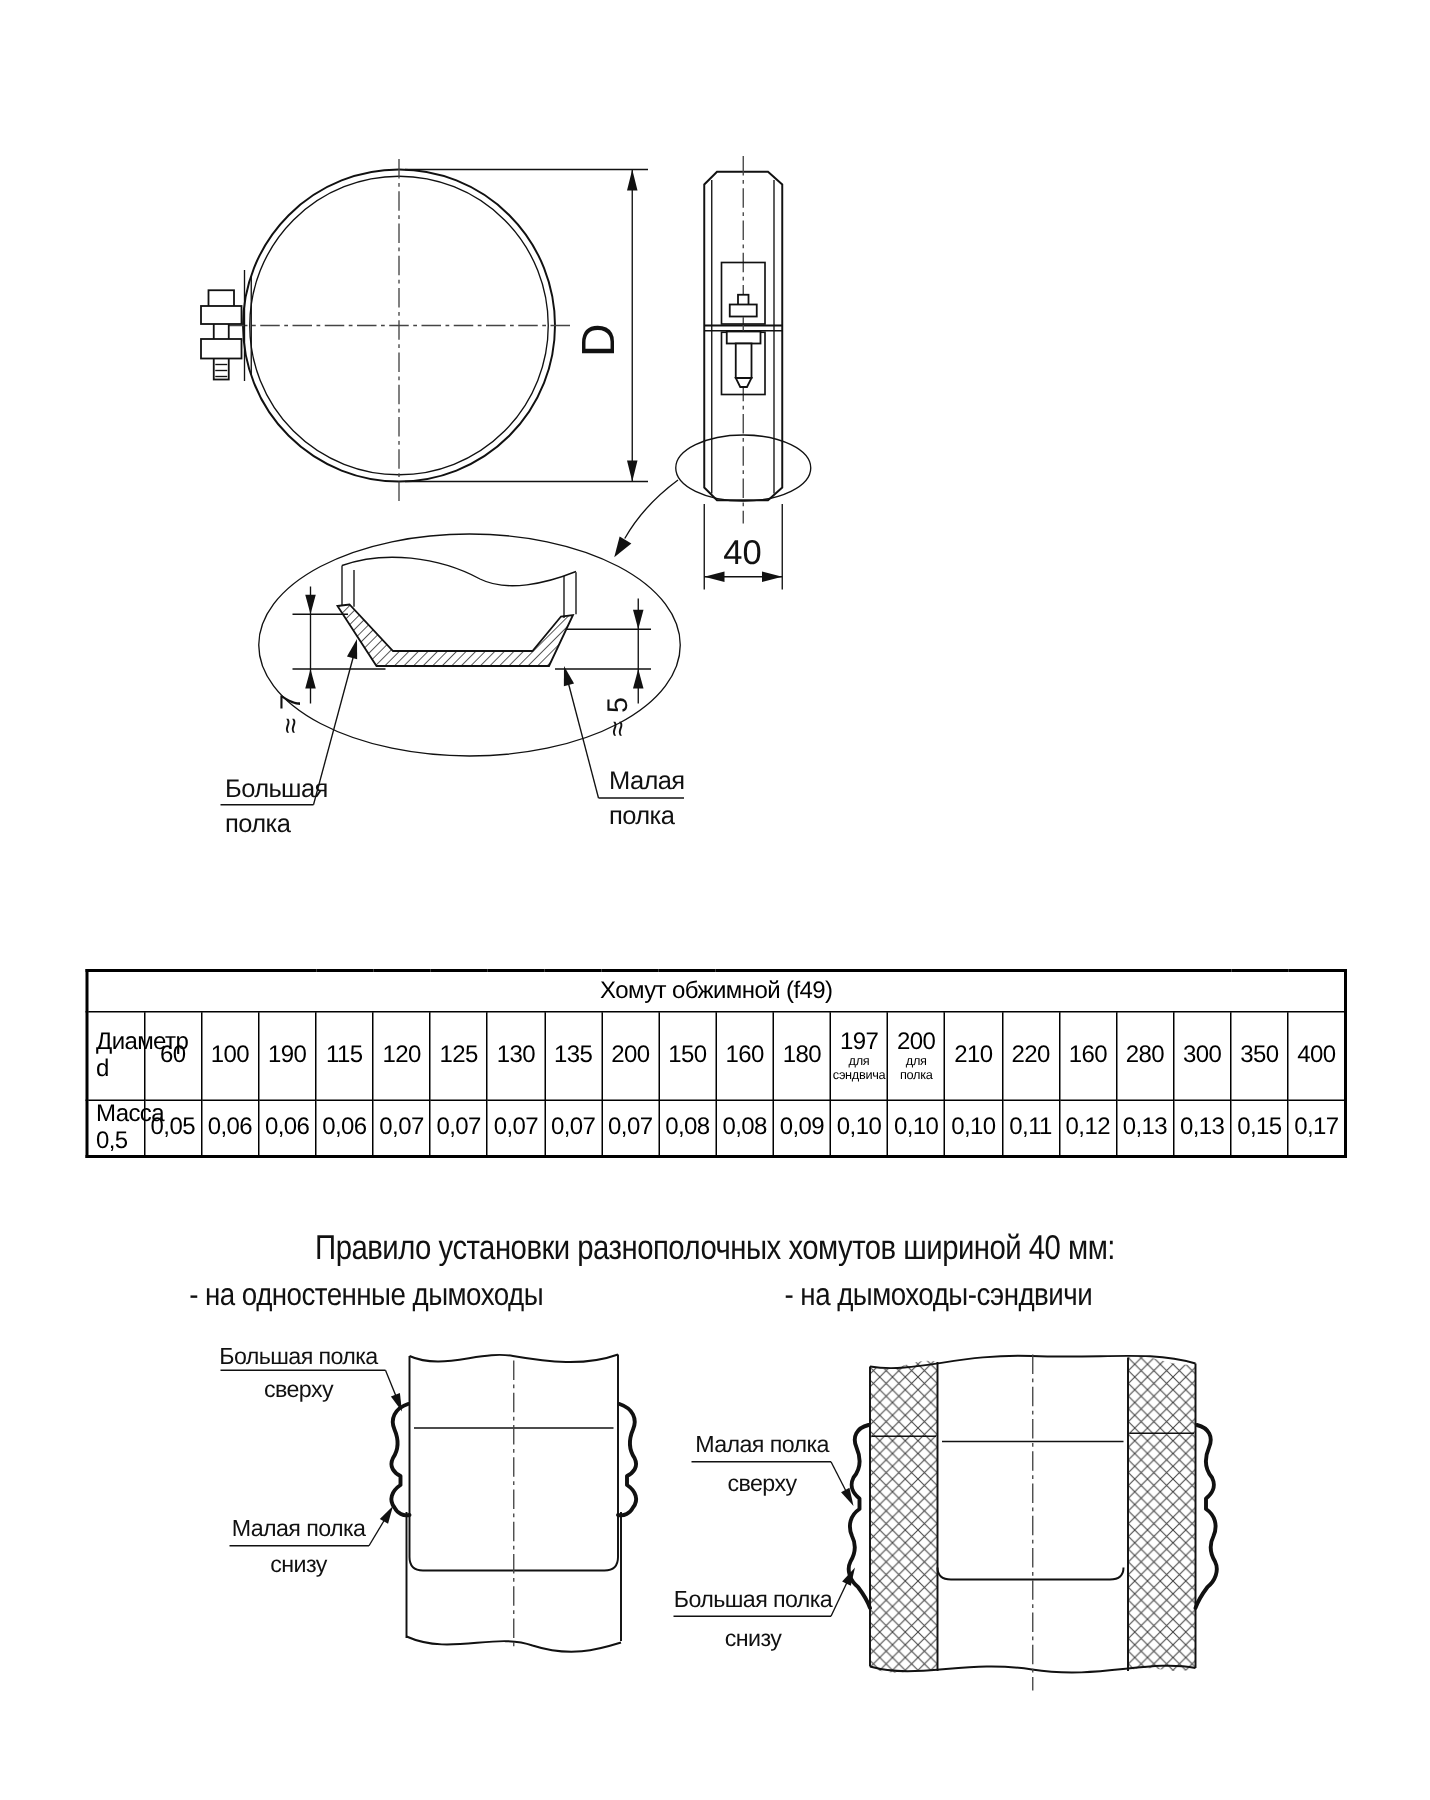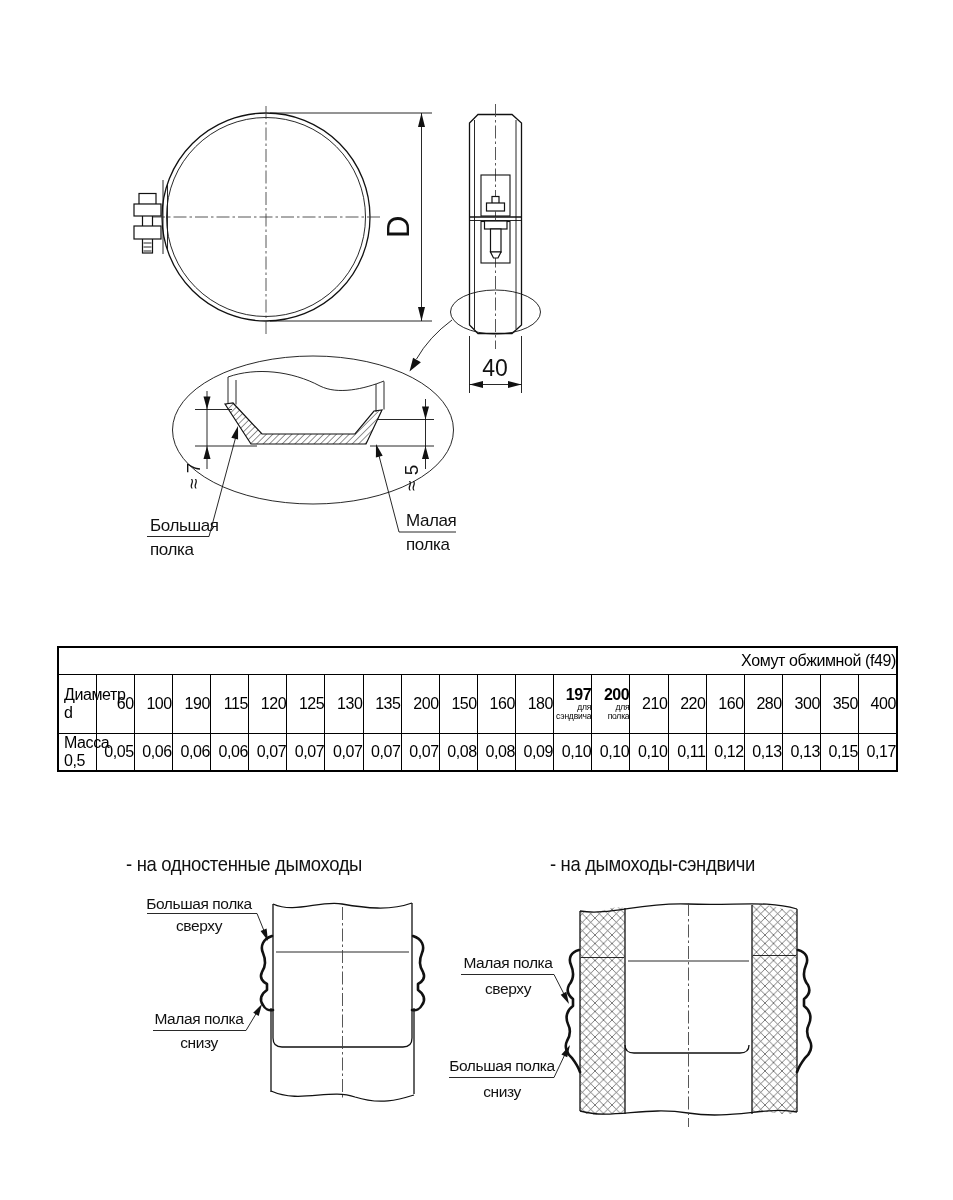--- a/index.html
+++ b/index.html
@@ -3,38 +3,38 @@
 <meta charset="utf-8">
 <style>
   html,body{margin:0;padding:0;background:#fff;}
   .page{position:relative;width:953px;height:1200px;background:#fff;overflow:hidden;
         font-family:"Liberation Sans",sans-serif;color:#111;}
   .drawing-svg{position:absolute;left:0;top:0;width:953px;height:1200px;}
 
   
   .spec-table{position:absolute;left:57px;top:646px;width:841px;border-collapse:collapse;
               table-layout:fixed;border:2px solid #000;}
-  .spec-table td,.spec-table th{border:1px solid #000;padding:0;text-align:right;
+  .spec-table td,.spec-table th{border:1px solid #000;padding:0;text-align:center;
               vertical-align:middle;font-weight:normal;letter-spacing:-0.4px;
               font-family:"Liberation Sans",sans-serif;color:#000;}
   .spec-table .title-row th{height:26px;font-size:16px;}
   .spec-table .head-row td{height:58px;font-size:16px;}
   .spec-table .mass-row td{height:28px;font-size:16px;}
   .spec-table .label-col{width:86px;text-align:left;padding-left:5px;font-size:15px;}
   .tnote{font-size:8.5px;line-height:9px;letter-spacing:-0.2px;}
-  .dval{line-height:16px;font-weight:bold;}
+  .dval{line-height:16px;}
 
   
   .rules-title{position:absolute;left:0;top:818px;width:953px;text-align:center;
                font-size:23px;line-height:26px;white-space:nowrap;}
   .rules-title span{display:inline-block;transform:scaleX(0.85);letter-spacing:-0.4px;}
   .rules-sub{position:absolute;top:852px;font-size:21px;line-height:24px;text-align:left;white-space:nowrap;}
   .rules-sub span{display:inline-block;transform:scaleX(0.88);letter-spacing:-0.4px;}
   .sub-left{left:110px;width:315px;}
-  .sub-right{left:536px;width:306px;}
+  .sub-right{left:509px;width:306px;}
 
   
   .ln{stroke:#111;stroke-width:1.3;fill:none;}
   .thin{stroke:#111;stroke-width:0.9;fill:none;}
   .cl{stroke:#444;stroke-width:0.9;fill:none;stroke-dasharray:13 3 2.5 3;}
   .part{fill:#fff;stroke:#111;stroke-width:1.2;}
   .slot{fill:none;stroke:#111;stroke-width:1.1;}
   .arr{fill:#111;stroke:none;}
   .clamp{stroke:#111;stroke-width:2.6;fill:none;stroke-linecap:round;stroke-linejoin:round;}
   .lbl{font-family:"Liberation Sans",sans-serif;font-size:17px;fill:#111;letter-spacing:-0.4px;}
@@ -277,20 +277,23 @@
       <td>0,11</td>
       <td>0,12</td>
       <td>0,13</td>
       <td>0,13</td>
       <td>0,15</td>
       <td>0,17</td>
     </tr>
   </tbody>
     </table>
 
+  <div class="rules-title">
+    <span>Правило установки разнополочных хомутов шириной 40 мм:</span>
+  </div>
   <div class="rules-sub sub-left">
     <span>- на одностенные дымоходы</span>
   </div>
   <div class="rules-sub sub-right">
     <span>- на дымоходы-сэндвичи</span>
   </div>
 
 </div>
 
 </body></html>

